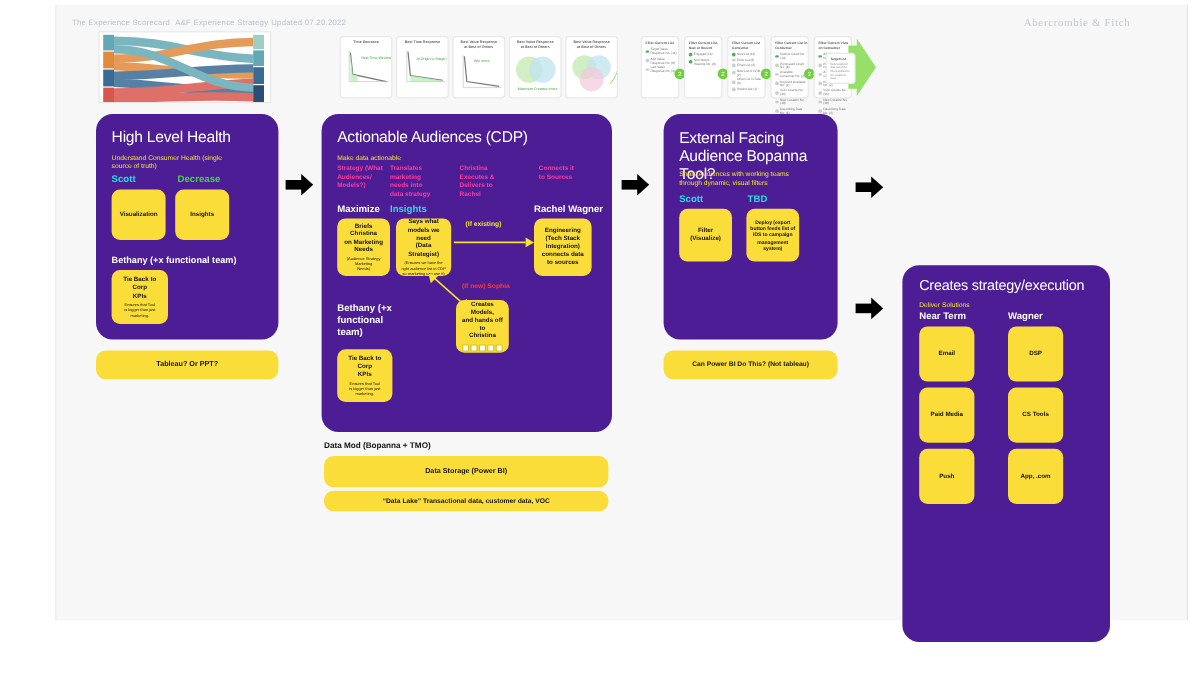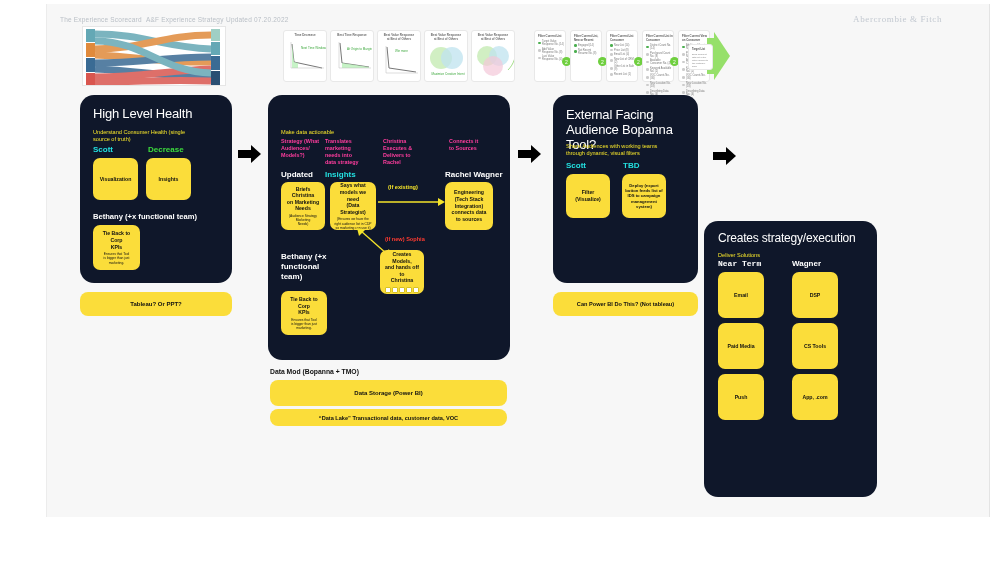--- a/index.html
+++ b/index.html
@@ -88,21 +88,21 @@
     border-bottom: 24px solid transparent;
     border-left: 16px solid #96e06a;
   }
   .green-arrow-body {
     position:absolute; background:#96e06a;
   }
 
   
   .panel {
     position: absolute;
-    background: #0f172a;
+    background: #4c1d95;
     border-radius: 14px;
     color: #ffffff;
     overflow: hidden;
     padding-left: 28px;
   }
   .panel-title {
     font-size: 13px;
     font-weight: 400;
     letter-spacing: -.2px;
     color: #ffffff;
@@ -450,37 +450,38 @@
   </div>
 
   <div class="pill" style="left:80px; top:292px; width:152px; height:24px;">Tableau? Or PPT?</div>
 
   <div class="arrow-blk" style="left:238px; top:145px; width:24px; height:18px;">
     <div class="shaft"></div>
       <div class="head"></div>
   </div>
 
   <div class="panel" style="left:268px; top:95px; width:242px; height:265px;">
+    <div class="panel-title" style="position:absolute; left:13px; top:12px;">Actionable Audiences (CDP)</div>
     <div class="panel-sub" style="position:absolute; left:13px; top:30px;">Make data actionable</div>
 
     <div class="label-small label-strategy" style="left:13px; top:43px;">Strategy (What
 Audiences/
 Models?)</div>
     <div class="label-small label-strategy" style="left:57px; top:43px;">Translates
 marketing
 needs into
 data strategy</div>
     <div class="label-small label-strategy" style="left:115px; top:43px;">Christina
 Executes &amp;
 Delivers to
 Rachel</div>
     <div class="label-small label-strategy" style="left:181px; top:43px;">Connects it
 to Sources</div>
 
-    <div class="owner" style="position:absolute; left:13px; top:75px;">Updated</div>
+    <div class="owner" style="position:absolute; left:13px; top:75px;">Maximize</div>
     <div class="owner cyan" style="position:absolute; left:57px; top:75px;">Insights</div>
     <div class="owner" style="position:absolute; left:177px; top:75px;">Rachel Wagner</div>
 
     <div class="note" style="left:13px; top:87px; width:44px; height:48px;">
       <div class="note-main">Briefs Christina
 on Marketing
 Needs</div>
       <div class="note-sub">(Audience Strategy Marketing
 Needs)</div>
     </div>
@@ -577,25 +578,25 @@
   <div class="arrow-blk" style="left:713px; top:147px; width:24px; height:18px;">
     <div class="shaft"></div>
       <div class="head"></div>
   </div>
   <div class="arrow-blk" style="left:713px; top:248px; width:24px; height:18px;">
     <div class="shaft"></div>
       <div class="head"></div>
   </div>
 
 
-  <div class="panel" style="left:704px; top:221px; width:173px; height:276px;">
+  <div class="panel" style="left:752px; top:221px; width:173px; height:314px;">
     <div class="panel-title" style="position:absolute; left:14px; top:11px; font-size:12px;">Creates strategy/execution</div>
     <div class="panel-sub" style="position:absolute; left:14px; top:27px;">Deliver Solutions</div>
 
-    <div class="owner" style="position:absolute; left:14px; top:38px;font-family:Liberation Mono, monospace;">Near Term</div>
+    <div class="owner" style="position:absolute; left:14px; top:38px;">Near Term</div>
     <div class="owner" style="position:absolute; left:88px; top:38px;">Wagner</div>
 
     <div class="note" style="left:14px; top:51px; width:46px; height:46px;">
       <div class="note-main">Email</div>
     </div>
     <div class="note" style="left:14px; top:102px; width:46px; height:46px;">
       <div class="note-main">Paid Media</div>
     </div>
     <div class="note" style="left:14px; top:153px; width:46px; height:46px;">
       <div class="note-main">Push</div>

